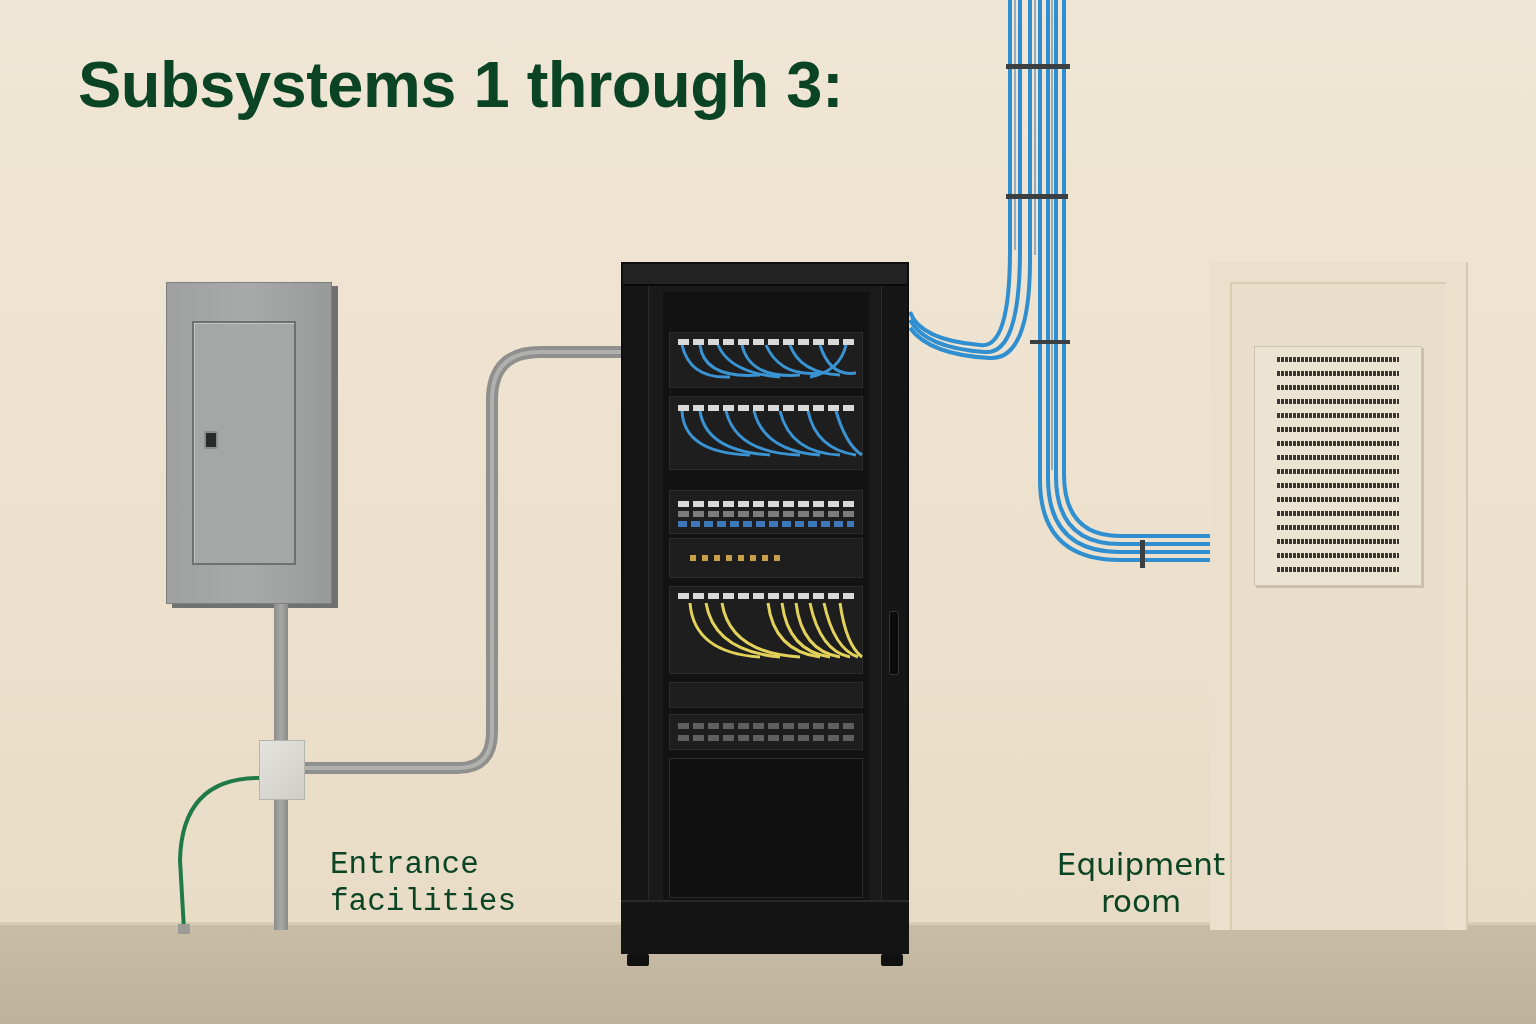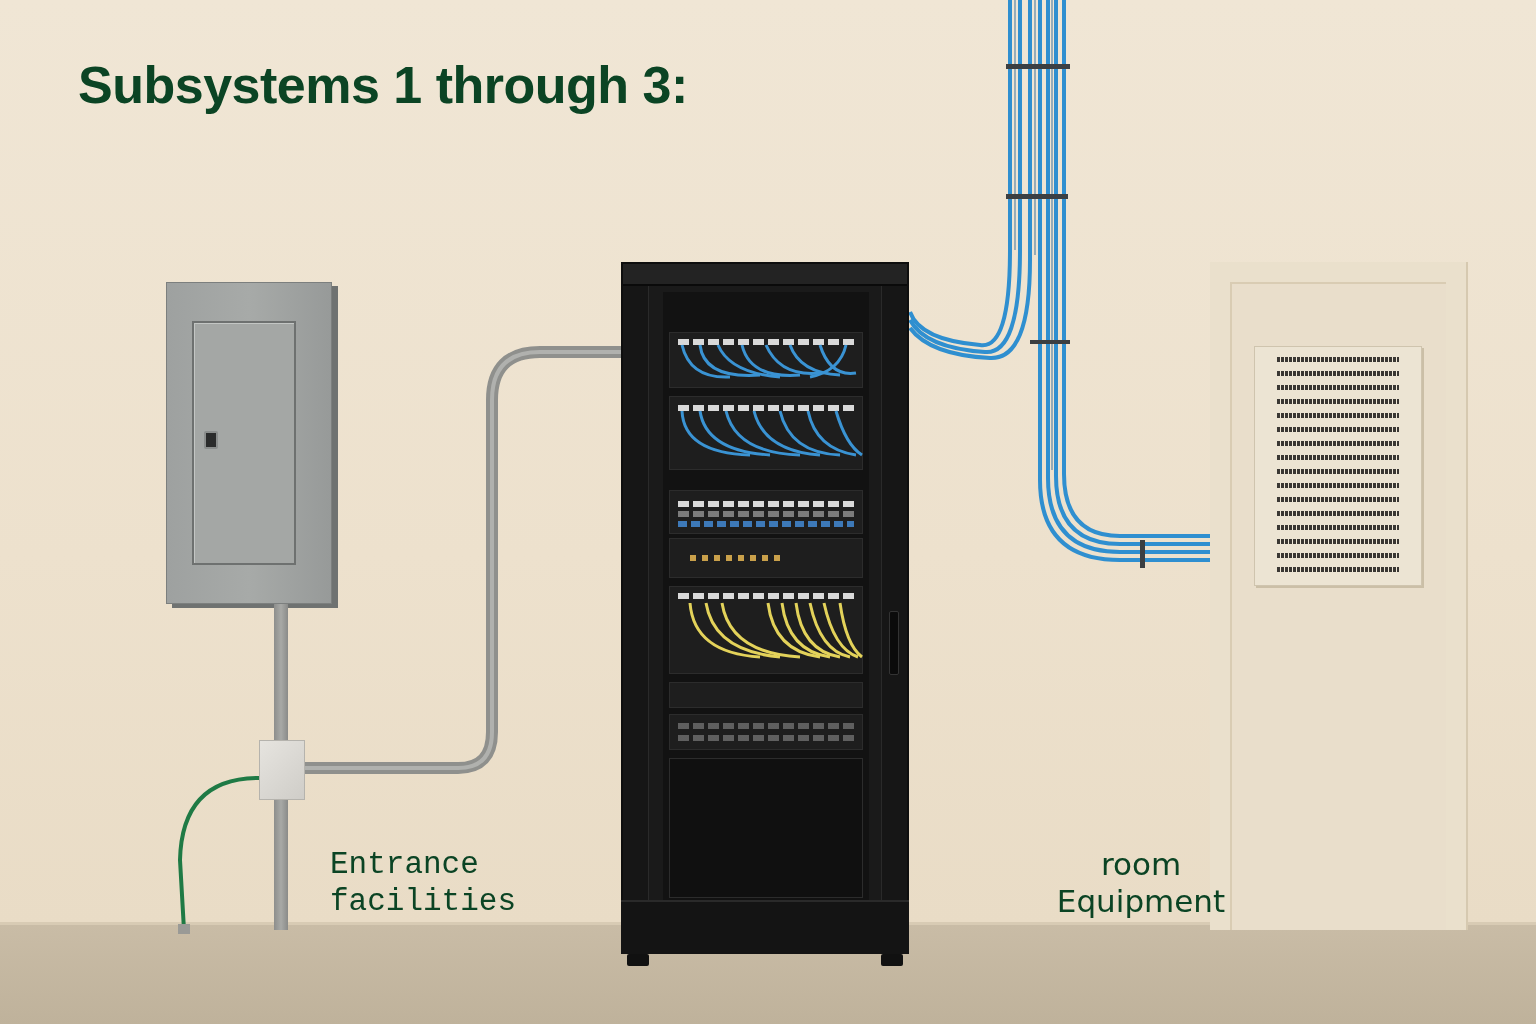--- a/index.html
+++ b/index.html
@@ -4,21 +4,21 @@
 <style>
   * { box-sizing: border-box; margin: 0; padding: 0; }
   html, body { width: 1536px; height: 1024px; overflow: hidden; }
   body { position: relative; background: #efe4d2; font-family: "Liberation Sans", sans-serif; }
   .wall { position: absolute; left: 0; top: 0; width: 1536px; height: 925px;
     background: linear-gradient(180deg, #f0e6d5 0%, #ede1cd 60%, #e9dcc6 100%); }
   .floor { position: absolute; left: 0; top: 922px; width: 1536px; height: 102px;
     background: linear-gradient(180deg, #c9bca6 0%, #bfb29b 100%); border-top: 3px solid #d8cbb4; }
 
   .title { position: absolute; left: 78px; top: 52px; color: #0b4424; font-weight: bold;
-    font-size: 52px; line-height: 66px; letter-spacing: -0.5px; font-family: "Liberation Sans", sans-serif; }
+    font-size: 65px; line-height: 66px; letter-spacing: -0.5px; font-family: "Liberation Sans", sans-serif; }
   .title div { white-space: nowrap; }
 
   .label { position: absolute; color: #0b4424; font-size: 31px; line-height: 37px;
     text-align: left; font-family: "DejaVu Sans", sans-serif; }
   .label.entrance { left: 330px; top: 846px; font-family: Liberation Mono, monospace; }
   .label.equip { left: 1046px; top: 846px; text-align: center; width: 190px; }
 
   
   .panel { position: absolute; left: 166px; top: 282px; width: 166px; height: 322px;
     background: linear-gradient(90deg, #9ea1a0 0%, #a7aaa8 50%, #979a99 100%);
@@ -199,15 +199,15 @@
 <div class="title">
   <div>Subsystems 1 through 3:</div>
 </div>
 
 <div class="label entrance">
   <div>Entrance</div>
   <div>facilities</div>
 </div>
 
 <div class="label equip">
+  <div>Equipment</div>
   <div>room</div>
-  <div>Equipment</div>
 </div>
 
 </body></html>

